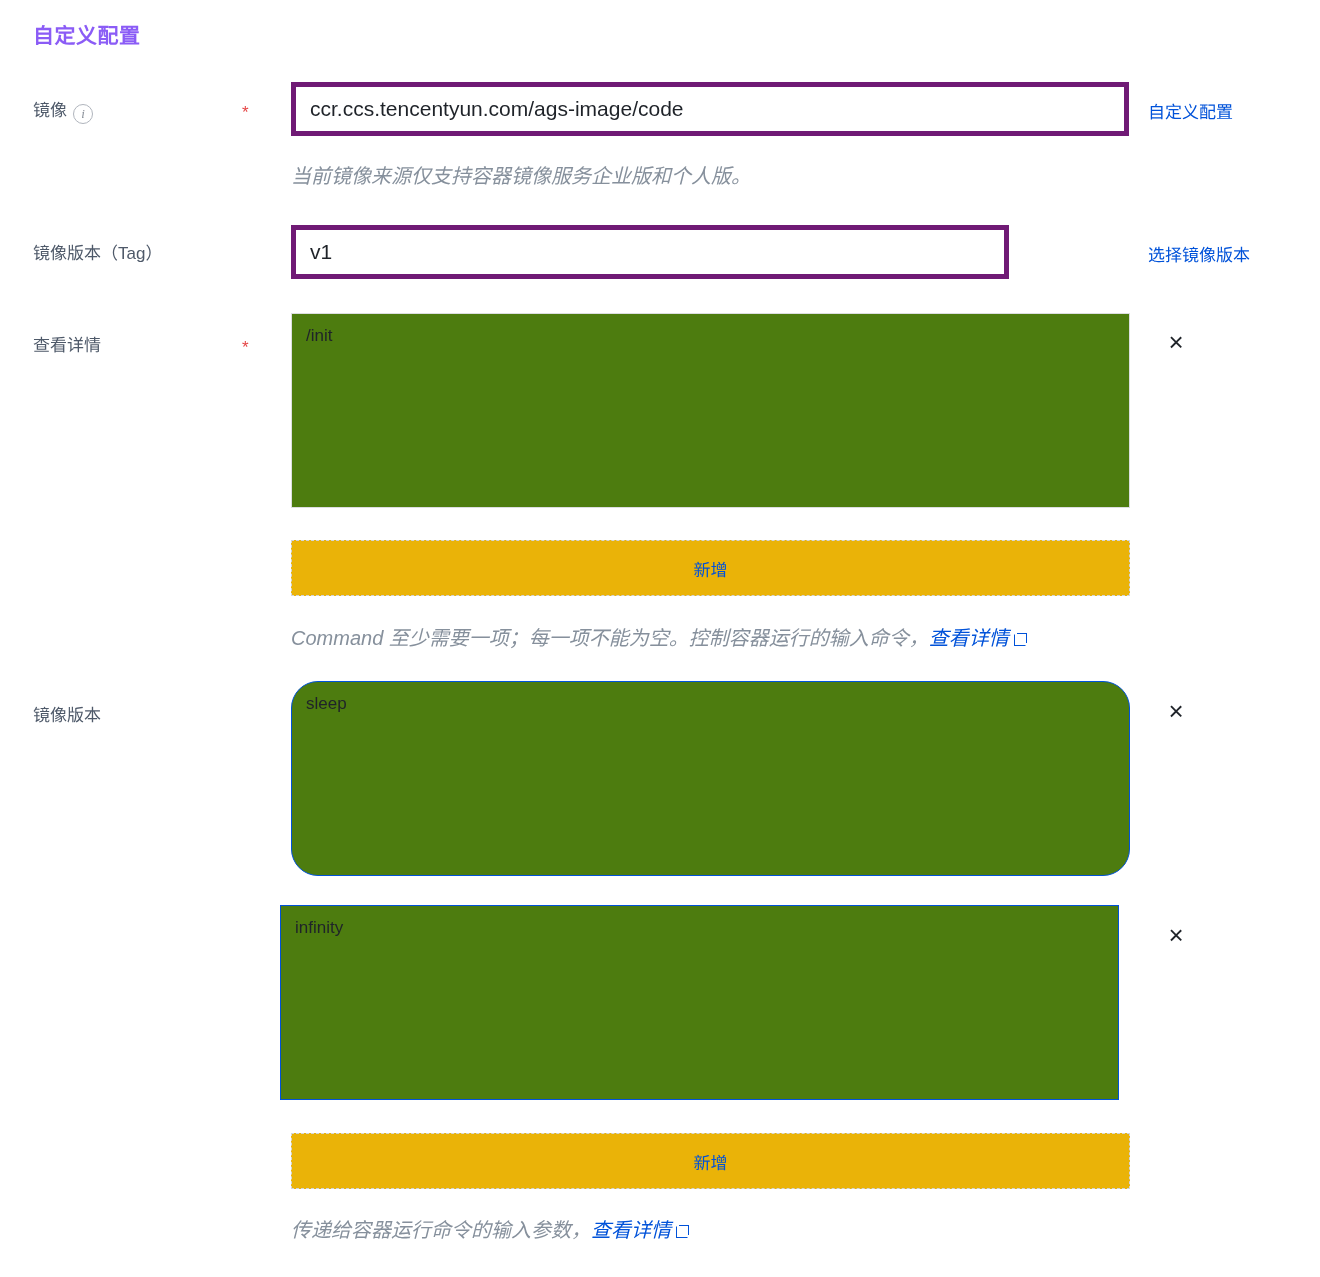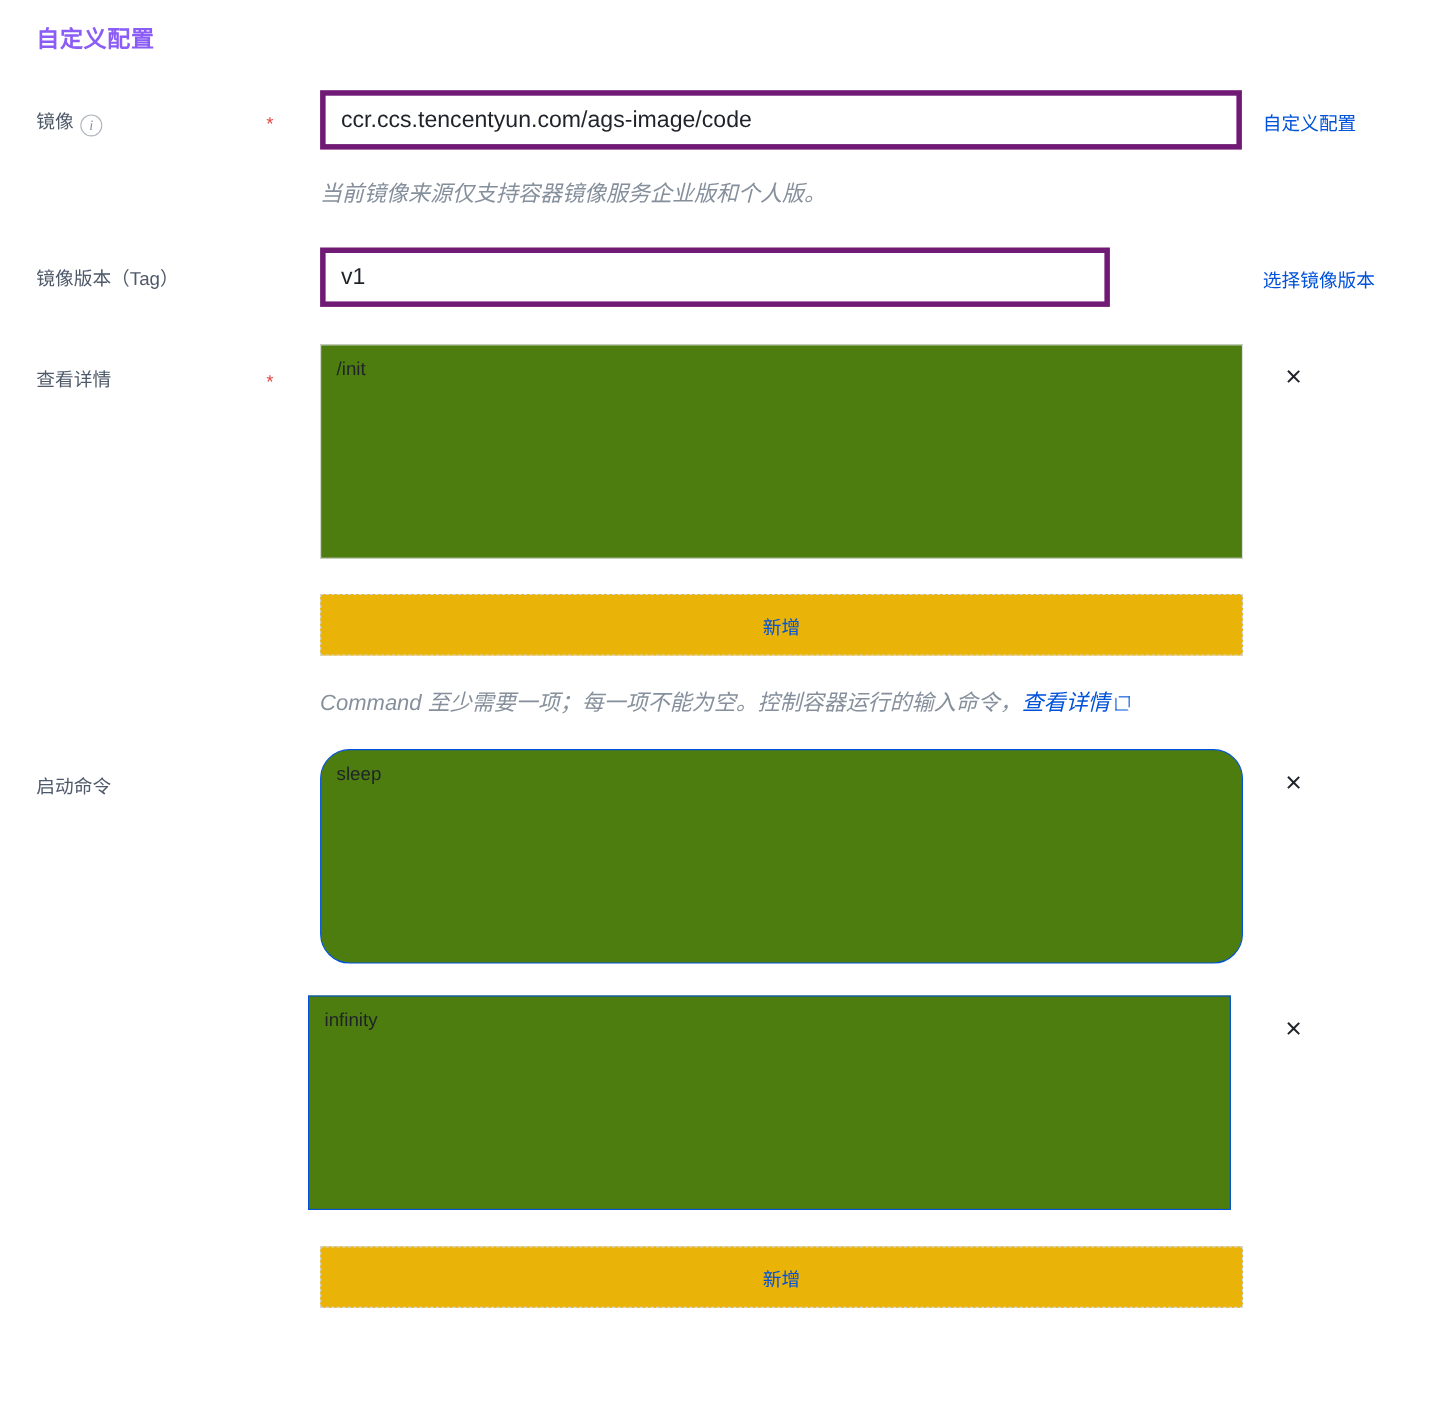--- a/index.html
+++ b/index.html
@@ -211,27 +211,30 @@
     <div class="remove-btn" style="left:1163px;top:329px;">×</div>
 
     <div class="add-btn" style="left:291px;top:540px;width:839px;height:56px;">新增</div>
 
     <div class="helper" style="left:291px;top:622px;">
       <span>Command 至少需要一项；每一项不能为空。控制容器运行的输入命令，</span><span class="inline-link">查看详情</span><span class="ext-icon"></span>
     </div>
   </div>
 
   <div class="row" style="top:0;height:560px;">
-    <div class="label" style="left:33px;top:701px;">启动命令</div>
+    <div class="label" style="left:33px;top:701px;">镜像版本</div>
 
     <textarea class="textarea focused" style="left: 291px; top: 681px; width: 839px; height: 195px; border-radius: 27px;">sleep</textarea>
 
     <div class="remove-btn" style="left:1163px;top:698px;">×</div>
 
     <textarea class="textarea focused" style="left: 280px; top: 905px; width: 839px; height: 195px;">infinity</textarea>
 
     <div class="remove-btn" style="left:1163px;top:922px;">×</div>
 
     <div class="add-btn" style="left:291px;top:1133px;width:839px;height:56px;">新增</div>
 
+    <div class="helper" style="left:291px;top:1214px;">
+      <span>传递给容器运行命令的输入参数，</span><span class="inline-link">查看详情</span><span class="ext-icon"></span>
+    </div>
   </div>
 
 </div>
 
 </body></html>

